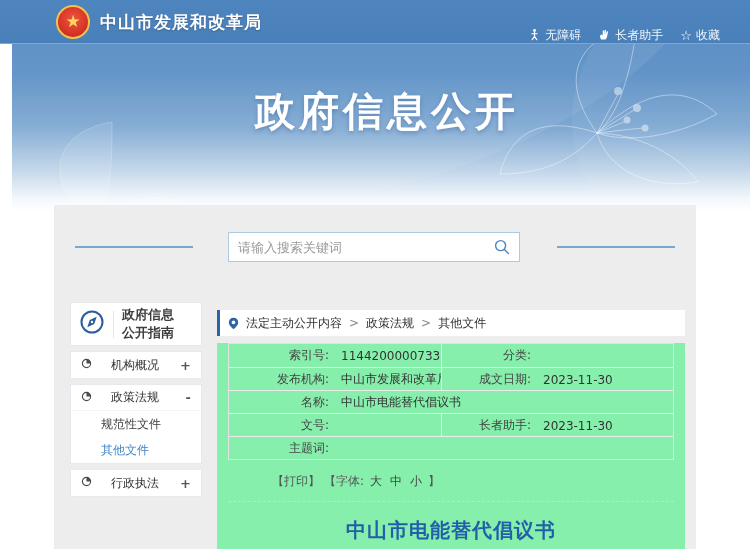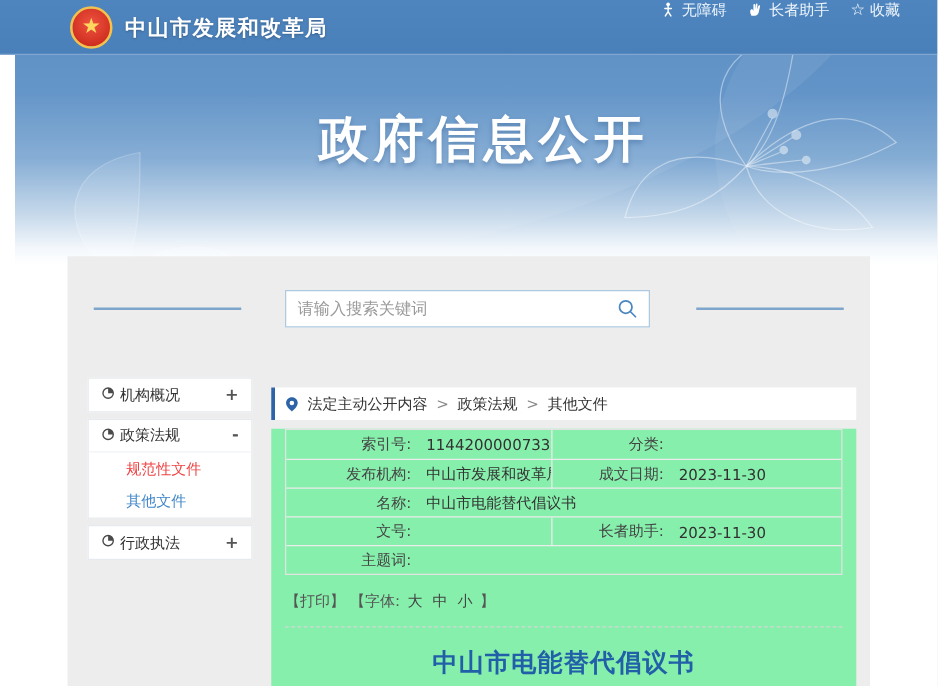--- a/index.html
+++ b/index.html
@@ -23,21 +23,21 @@
   
   .topbar { position:absolute; left:0; top:0; width:750px; height:44px;
     background:linear-gradient(180deg,#4e85bf,#4a80b9);
     border-bottom:1px solid rgba(255,255,255,.28); z-index:5; }
   .emblem { position:absolute; left:56px; top:5px; width:34px; height:34px; border-radius:50%;
     background:radial-gradient(circle at 50% 40%, #ef5340, #cf2e1f 75%);
     border:2px solid #f2c14e; display:flex; align-items:center; justify-content:center; }
   .emblem .star { color:#ffd75e; font-size:17px; line-height:1; margin-top:-2px; }
   .site-name { position:absolute; left:100px; top:11px; color:#fff; font-size:17px; font-weight:bold;
     letter-spacing:1px; text-shadow:0 1px 2px rgba(0,0,0,.25); }
-  .topbar-links { position:absolute; right:30px; top:0; height:44px; display:flex; align-items:flex-start; gap:17px; }
+  .topbar-links { position:absolute; right:30px; top:0; height:44px; display:flex; align-items:flex-end; gap:17px; }
   .tlink { display:flex; align-items:center; gap:4px; color:#eef5fc; font-size:12px; text-decoration:none; cursor:pointer; }
   .tlink .star-glyph { font-size:13px; line-height:1; color:#fff; }
 
   
   .panel { position:absolute; left:54px; top:205px; width:642px; height:344px; background:#ededee; }
 
   
   .search-line { position:absolute; top:246px; width:118px; height:2px; background:#7ea6cb; z-index:6; }
   .search-line.left { left:75px; } .search-line.right { left:557px; }
   .search-box { position:absolute; left:228px; top:232px; width:292px; height:30px; background:#fff;
@@ -52,23 +52,23 @@
   .sbox { background:#fff; border:1px solid #e6eaee; margin-bottom:5px; }
   .big { display:flex; align-items:center; padding-left:8px; cursor:pointer; }
   .big .bdiv { width:1px; height:27px; background:#dfe5ea; margin:0 8px 0 8px; }
   .big .btxt { font-size:13px; color:#3f3f3f; line-height:1.35; font-weight:bold; }
   .big.guide { height:44px; }
   .big.active { height:46px; background:linear-gradient(180deg,#3e74b0,#2a5b95); border-color:#2a5b95; }
   .big.active .bdiv { background:rgba(255,255,255,.35); }
   .big.active .btxt { color:#fff; }
   .mrow { height:26px; display:flex; align-items:center; justify-content:space-between; padding:0 10px;
     font-size:12px; color:#333; cursor:pointer; }
-  .mrow .mleft { display:flex; align-items:center; gap:4px; }
+  .mrow .mleft { display:flex; align-items:center; gap:19px; }
   .mrow .toggle { color:#555; font-weight:bold; font-size:13px; }
-  .subrow { height:26px; display:flex; align-items:center; padding-left:30px; font-size:12px; color:#ef4444; cursor:pointer; }
+  .subrow { height:26px; display:flex; align-items:center; padding-left:30px; font-size:12px; color:#404040; cursor:pointer; }
   .subrow.on { color:#3f86c8; }
   .menu-policy .mrow { border-bottom:1px solid #f2f4f6; }
 
   
   .crumb { position:absolute; left:217px; top:310px; width:468px; height:26px; background:#fff;
     display:flex; align-items:center; z-index:6; font-size:12px; color:#333; }
   .crumb .bar { width:3px; height:26px; background:#2d64a7; margin-right:8px; }
   .crumb .pin { display:flex; margin-right:7px; }
   .crumb .sep { color:#888; margin:0 7px; }
   .crumb a { color:#333; text-decoration:none; cursor:pointer; }
@@ -80,21 +80,21 @@
   .trow { display:grid; grid-template-columns:106px 1fr 96px 136px; height:23px; align-items:center;
     font-size:12px; }
   .trow.span2 { grid-template-columns:106px 1fr; }
   .trow + .trow { border-top:1px solid #ebebeb; }
   .tl { text-align:right; color:#444; padding-right:6px; }
   .tv { color:#333; padding-left:6px; overflow:hidden; white-space:nowrap; }
   .tl.second { border-left:1px solid #ebebeb; height:23px; line-height:23px; }
 
   .tools { margin-top:13px; display:flex; justify-content:space-between; align-items:center;
     font-size:12px; color:#555; }
-  .tools .tleft { display:flex; align-items:center; gap:4px; }
+  .tools .tleft { display:flex; align-items:center; gap:4px;margin-left:44px; }
   .tools .fsize { cursor:pointer; margin:0 2px; color:#444; }
   .tools .tprint { cursor:pointer; }
   .tools .tright { display:flex; align-items:center; gap:6px; color:#666; }
   .share { width:19px; height:19px; border-radius:50%; display:flex; align-items:center; justify-content:center;
     cursor:pointer; background:#fff; }
   .share.wx { border:1px solid #5bbd5a; } .share.wb { border:1px solid #e9704f; } .share.qq { border:1px solid #52a6e0; }
 
   .dashline { margin-top:11px; border-top:1px dashed #d6d6d6; height:0; }
   .art-title { margin-top:15px; text-align:center; font-size:20px; font-weight:bold; color:#2160a8;
     letter-spacing:1px; }
@@ -169,20 +169,34 @@
     <input type="text" placeholder="请输入搜索关键词" style="">
     <span class="sicon">
       <svg width="16" height="16" viewBox="0 0 16 16">
           <circle cx="6.6" cy="6.6" r="5" stroke="#4a86c0" stroke-width="1.4" fill="none"></circle>
           <line x1="10.4" y1="10.4" x2="14.4" y2="14.4" stroke="#4a86c0" stroke-width="1.4" stroke-linecap="round"></line>
         </svg>
     </span>
   </div>
 
   <aside class="side">
+    <div class="sbox big guide">
+      <span>
+        <svg width="26" height="26" viewBox="0 0 26 26">
+            <circle cx="13" cy="13" r="10.5" stroke="#2a5d9c" stroke-width="2" fill="#fff"></circle>
+            <polygon points="13,6 16,13 13,20 10,13" fill="#2a5d9c" transform="rotate(42 13 13)"></polygon>
+            <circle cx="13" cy="13" r="1.2" fill="#fff"></circle>
+          </svg>
+      </span>
+      <span class="bdiv"></span>
+      <span class="btxt">
+        <span>政府信息</span><br>
+        <span>公开指南</span>
+      </span>
+    </div>
 
     <div class="sbox">
       <div class="mrow">
         <span class="mleft">
           <span><svg width="11" height="11" viewBox="0 0 12 12">
                 <circle cx="6" cy="6" r="4.5" stroke="#4a4a4a" stroke-width="1.2" fill="none"></circle>
                 <path d="M6 6 L6 1.5 A4.5 4.5 0 0 1 10.5 6 Z" fill="#4a4a4a"></path>
               </svg></span>
           <span>机构概况</span>
         </span>

